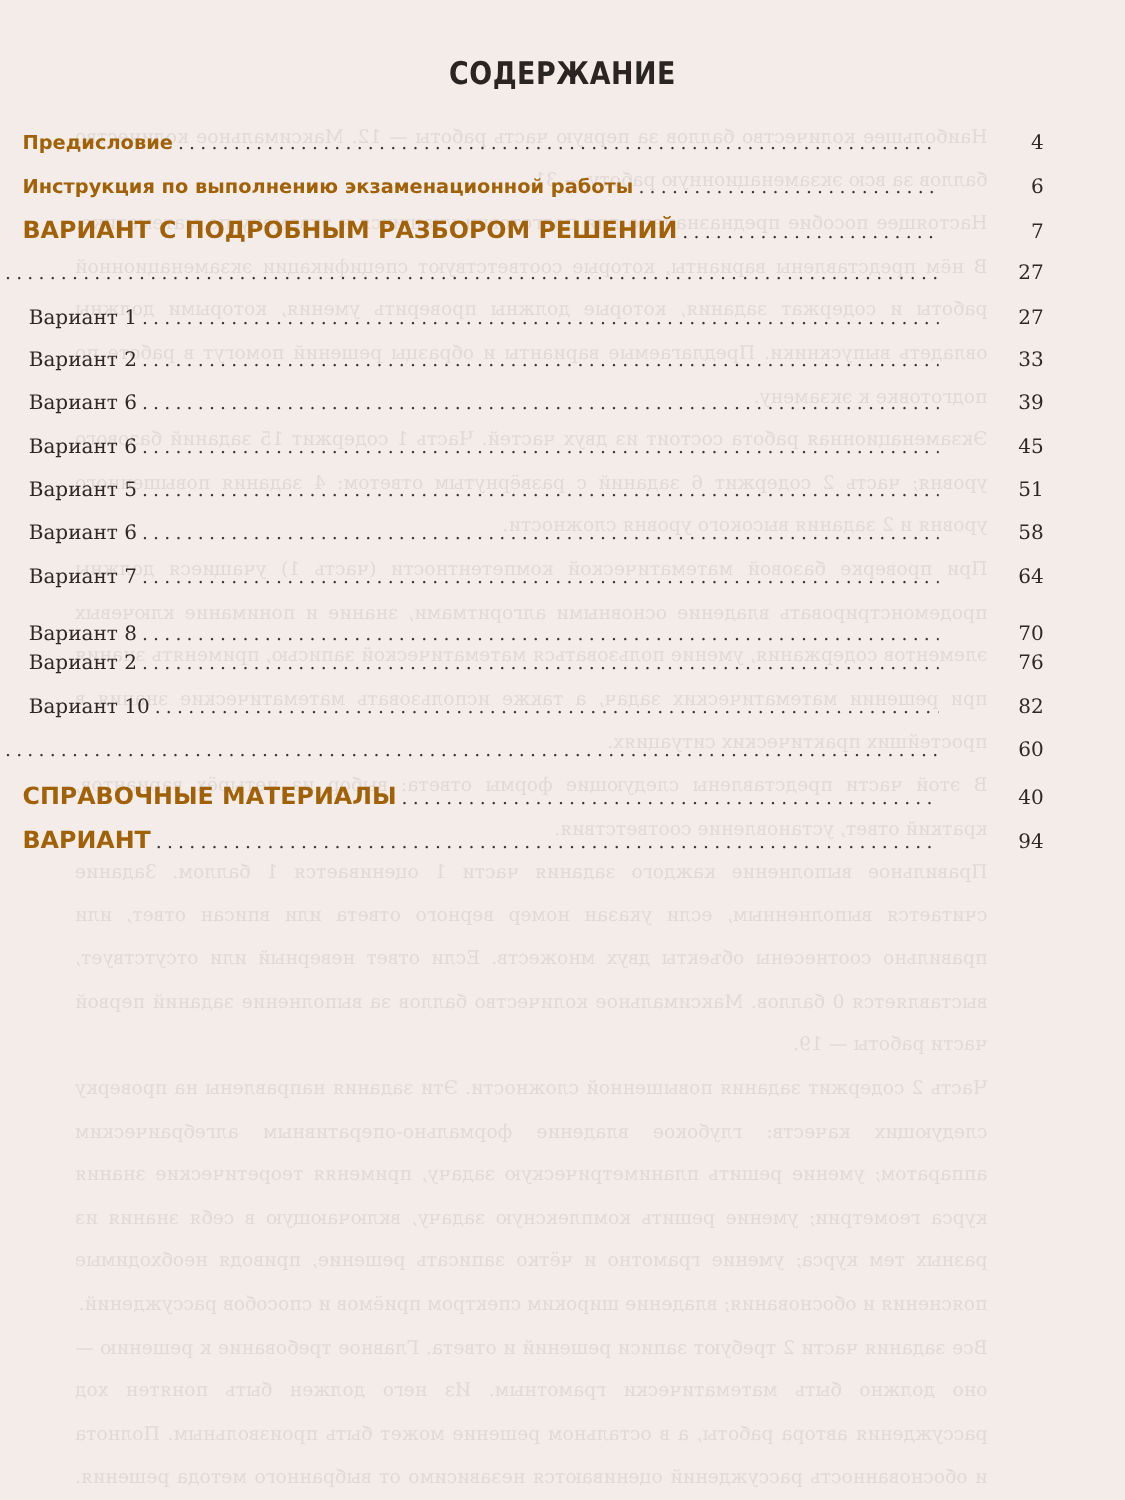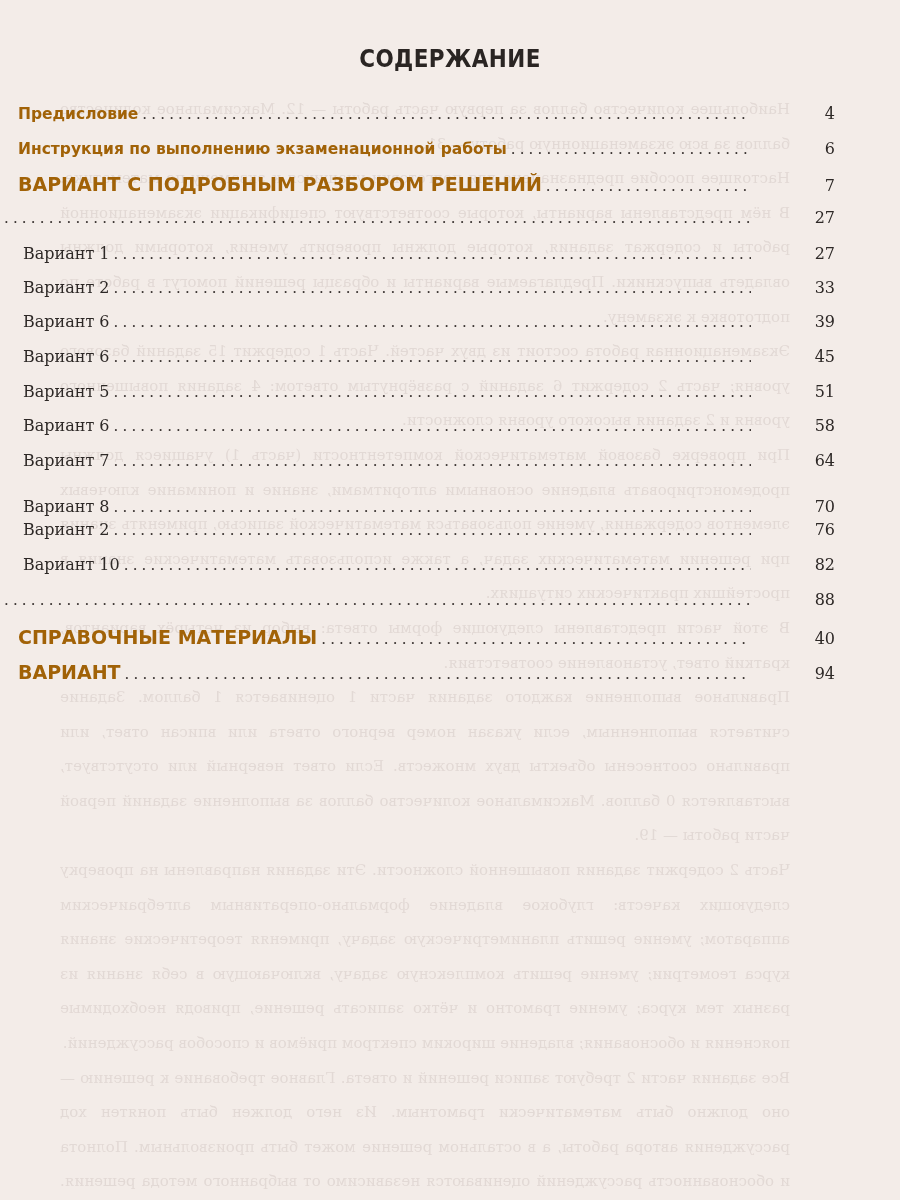--- a/index.html
+++ b/index.html
@@ -148,21 +148,21 @@
     </div>
     <div class="row sub" style="top:555px">
       <span class="label">Вариант 10</span>
       <span class="dots"></span>
       <span class="gap"></span>
       <span class="num">82</span>
     </div>
     <div class="row heading caps" style="top:590px">
       <span class="dots"></span>
       <span class="gap"></span>
-      <span class="num">88</span>
+      <span class="num">60</span>
     </div>
     <div class="row heading caps" style="top:626px">
       <span class="label">СПРАВОЧНЫЕ МАТЕРИАЛЫ</span>
       <span class="dots"></span>
       <span class="gap"></span>
       <span class="num">40</span>
     </div>
     <div class="row heading caps" style="top:661px">
       <span class="label">ВАРИАНТ</span>
       <span class="dots"></span>

